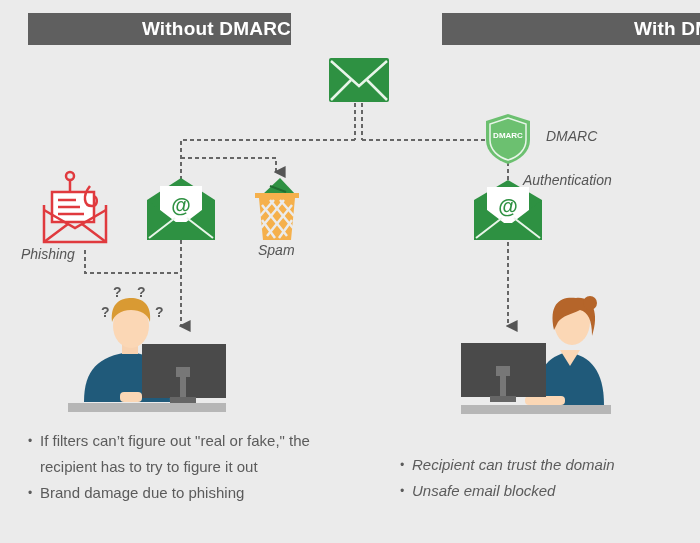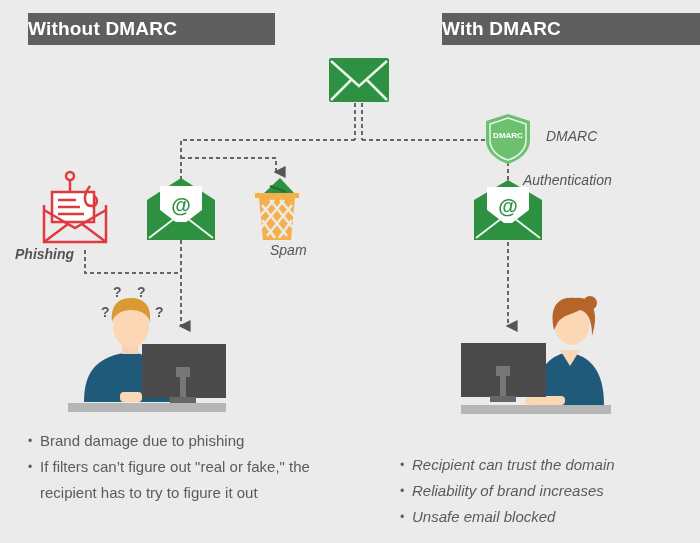--- a/index.html
+++ b/index.html
@@ -5,22 +5,23 @@
   html, body { margin: 0; padding: 0; }
   body {
     width: 700px; height: 543px; position: relative; overflow: hidden;
     background: #ebebeb;
     font-family: "Liberation Sans", sans-serif;
   }
   .header {
     position: absolute; top: 13px; height: 32px;
     background: #5f5f5f; color: #ffffff;
     font-size: 19px; font-weight: bold;
-    display: flex; align-items: center; justify-content: flex-start;
+    display: flex; align-items: center; justify-content: flex-end;
     letter-spacing: 0.2px;
+    padding-left: 16px;
   }
   #hdr-left { left: 28px; width: 247px; }
   #hdr-right { left: 442px; width: 295px; }
   svg.diagram { position: absolute; left: 0; top: 0; }
   .label {
     position: absolute; font-style: italic; color: #555555; font-size: 14px;
   }
   .bullets {
     position: absolute; margin: 0; padding: 0; list-style: none;
     color: #5b5b5b; font-size: 15px; line-height: 26px;
@@ -144,29 +145,28 @@
     <circle cx="590" cy="303" r="7" fill="#b5652a"></circle>
     <rect x="525" y="396" width="40" height="9" rx="4" fill="#fbd7b5"></rect>
     <rect x="461" y="343" width="85" height="54" fill="#4a4a4a"></rect>
     <rect x="496" y="366" width="14" height="10" fill="#777"></rect>
     <rect x="500" y="376" width="6" height="22" fill="#777"></rect>
     <rect x="490" y="396" width="26" height="6" fill="#666"></rect>
     <rect x="461" y="405" width="150" height="9" fill="#b6b6b6"></rect>
   </g>
 </svg>
 
-<div class="label" style="left:15px; top:246px;font-weight:bold;">Phishing</div>
-<div class="label" style="left:270px; top:242px;">Spam</div>
+<div class="label" style="left:21px; top:246px;">Phishing</div>
+<div class="label" style="left:258px; top:242px;">Spam</div>
 <div class="label" style="left:546px; top:126px; line-height:20px;">
   <div>DMARC</div>
   <div style="margin-left:-23px;margin-top:24px;">Authentication</div>
 </div>
 
 <ul class="bullets" id="bullets-left">
+  <li>If filters can’t figure out "real or fake," the recipient has to try to figure it out</li>
   <li>Brand damage due to phishing</li>
-  <li>If filters can’t figure out "real or fake," the recipient has to try to figure it out</li>
 </ul>
 
 <ul class="bullets" id="bullets-right">
   <li>Recipient can trust the domain</li>
-  <li>Reliability of brand increases</li>
   <li>Unsafe email blocked</li>
 </ul>
 
 </body></html>

